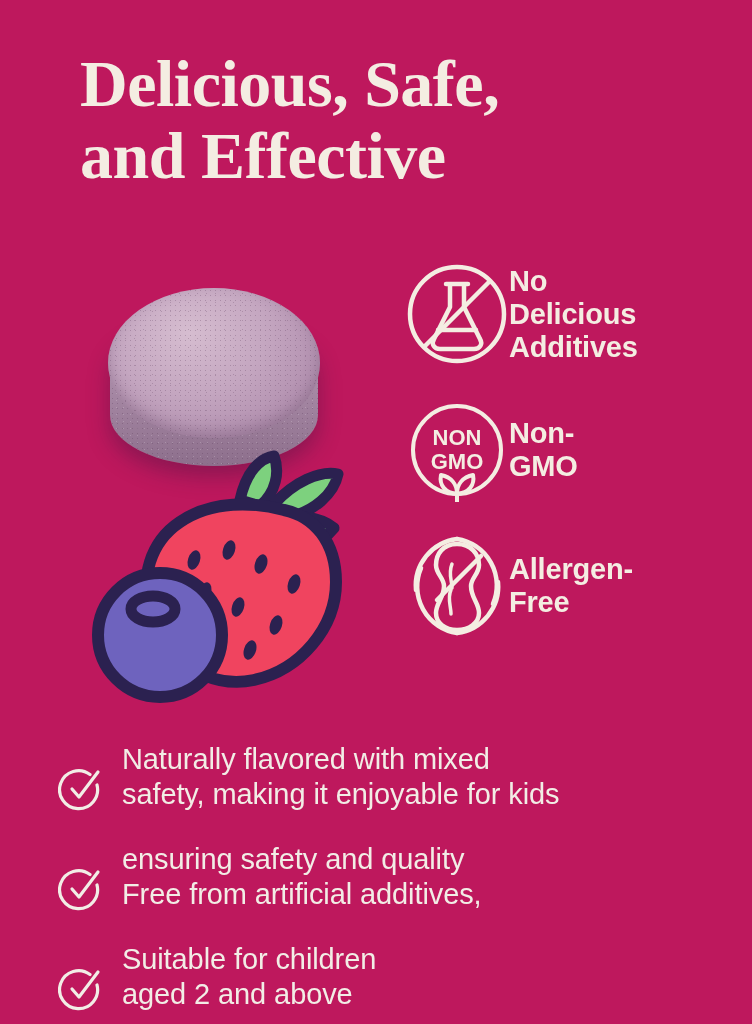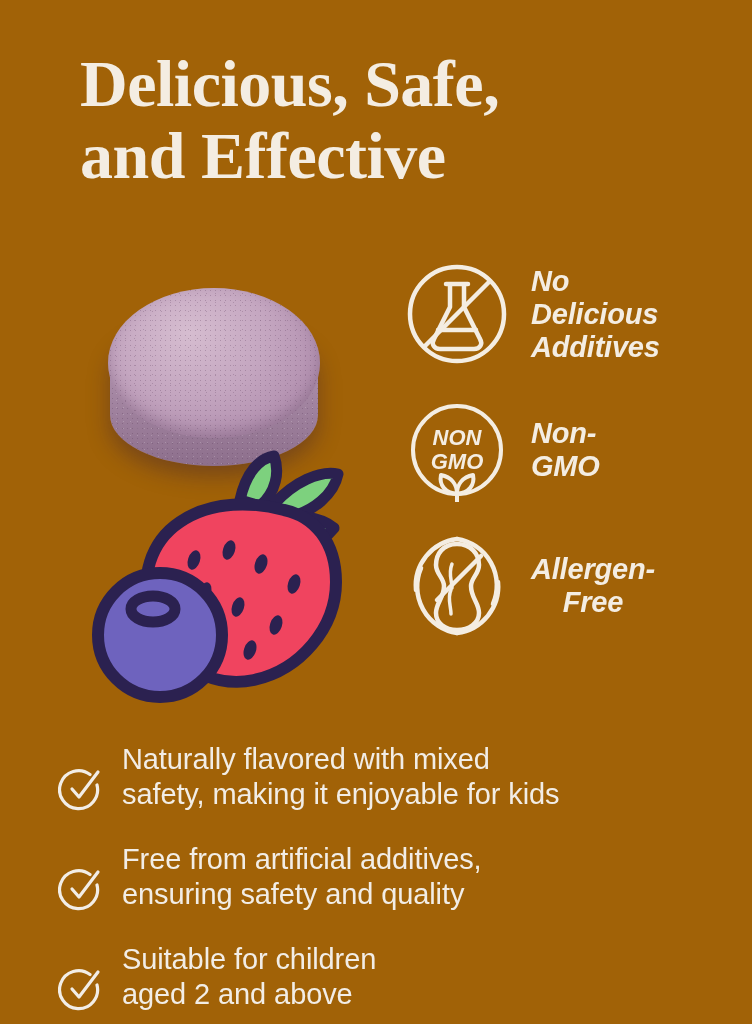--- a/index.html
+++ b/index.html
@@ -15,21 +15,21 @@
     background:#6B4FA0;
     font-family:"Liberation Sans", sans-serif;
     position:relative;
     -webkit-font-smoothing:antialiased;
   }
 
   .page {
     position:relative;
     width:752px;
     height:1024px;
-    background:#a16207;
+    background:#be185d;
     overflow:hidden;
   }
 
   
   .title-block {
     position:absolute;
     left:80px;
     top:48px;
     width:640px;
   }
@@ -119,25 +119,23 @@
   
   .badges {
     position:absolute;
     left:405px;
     top:262px;
     width:340px;
   }
   .badge-row {
     display:flex;
     align-items:center;
-    gap:22px;
     margin-bottom:32px;
-    font-style:italic;
-  }
-  .badge-row:last-child { margin-bottom:0;text-align:center; }
+  }
+  .badge-row:last-child { margin-bottom:0; }
   .badge-icon {
     flex:0 0 auto;
     width:104px;
     height:104px;
     display:flex;
     align-items:center;
     justify-content:center;
   }
   .badge-icon.small { width:104px; height:104px;justify-content:flex-end; }
   .badge-label {
@@ -315,22 +313,22 @@
     </div>
 
     <div class="bullet">
       <div class="bullet-icon">
         <svg viewBox="0 0 46 46" width="46" height="46">
           <path d="M32 8.5 A19 19 0 1 0 39 19" fill="none" stroke="#F2EDE6" stroke-width="3.2" stroke-linecap="round"></path>
           <path d="M14 23 L21 31 L40 6" fill="none" stroke="#F2EDE6" stroke-width="3.2" stroke-linecap="round" stroke-linejoin="round"></path>
         </svg>
       </div>
       <div class="bullet-text">
+        <div>ensuring safety and quality</div>
         <div>Free from artificial additives,</div>
-        <div>ensuring safety and quality</div>
       </div>
     </div>
 
     <div class="bullet">
       <div class="bullet-icon">
         <svg viewBox="0 0 46 46" width="46" height="46">
           <path d="M32 8.5 A19 19 0 1 0 39 19" fill="none" stroke="#F2EDE6" stroke-width="3.2" stroke-linecap="round"></path>
           <path d="M14 23 L21 31 L40 6" fill="none" stroke="#F2EDE6" stroke-width="3.2" stroke-linecap="round" stroke-linejoin="round"></path>
         </svg>
       </div>

